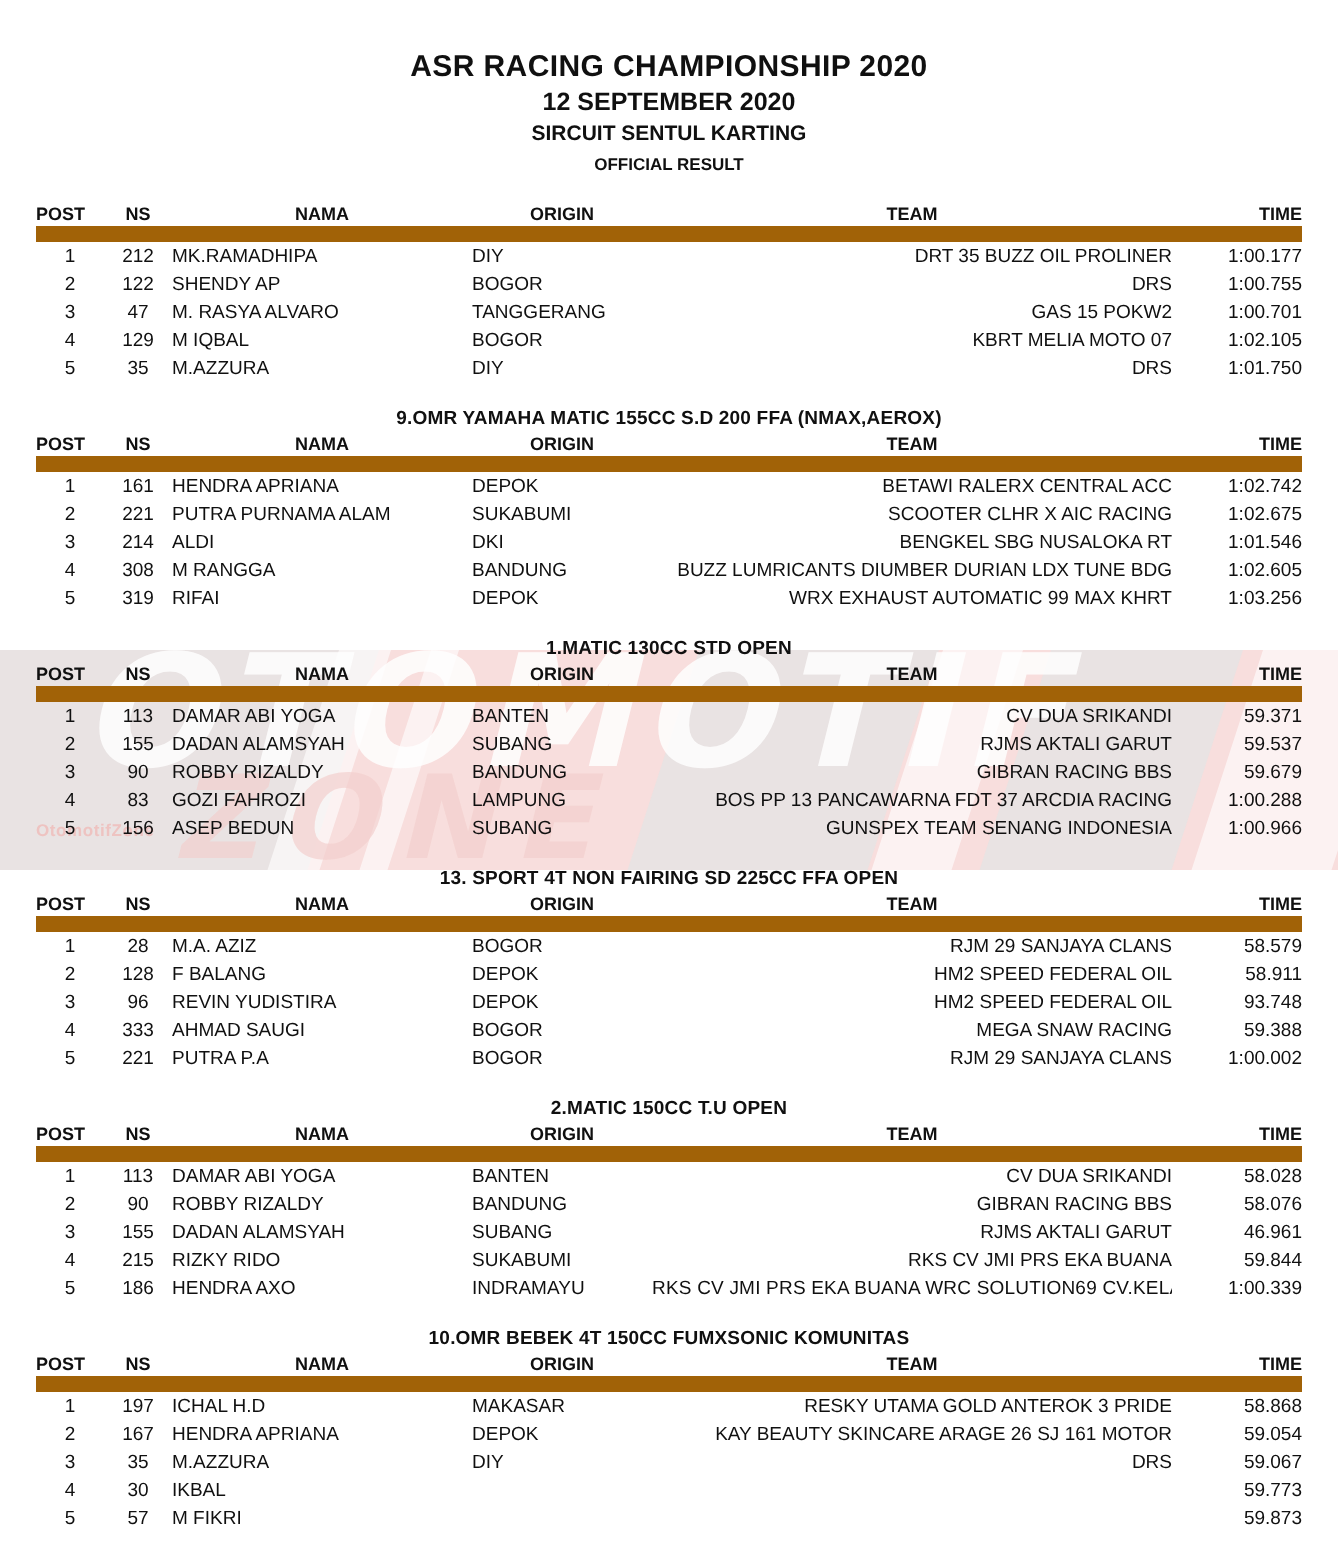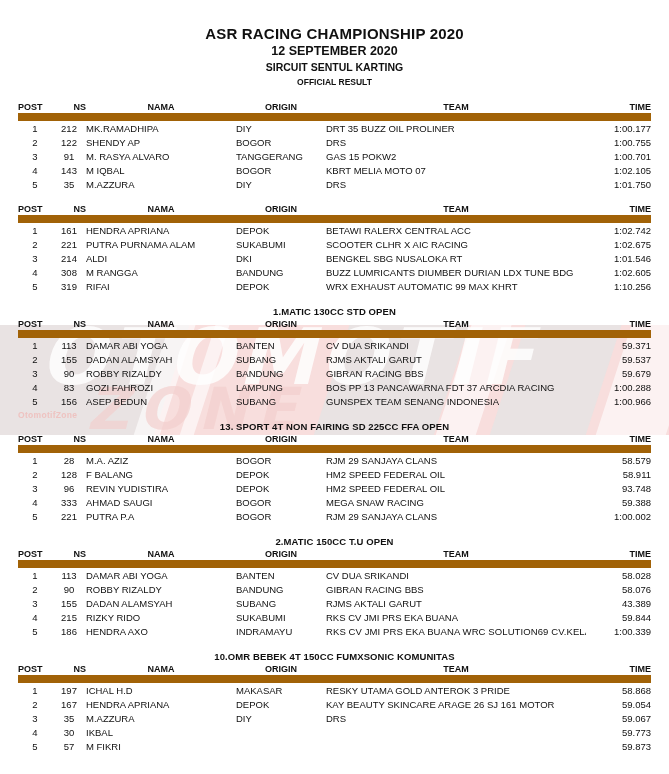--- a/index.html
+++ b/index.html
@@ -143,29 +143,29 @@
     font-size: 9.5px;
     font-weight: 400;
     padding: 1.5px 0 1.5px 0;
     white-space: nowrap;
     overflow: hidden;
   }
   .c-post { width: 34px; text-align: center; }
   .c-ns   { width: 34px; text-align: center; padding-right: 6px; }
   .c-name { width: 150px; text-align: left; }
   .c-origin { width: 90px; text-align: left; }
-  .c-team { width: 260px; text-align: left; }
+  .c-team { width: 260px; text-align: right; }
   .c-time { width: 65px; text-align: right; }
 
   th.c-name   { text-align: center; }
   th.c-origin { text-align: center; }
   th.c-team   { text-align: center; }
   th.c-time   { text-align: right; }
   th.c-post   { text-align: left; padding-left: 2px; }
-  th.c-ns     { text-align: right; padding-left: 0; margin-left: 20px; }
+  th.c-ns     { text-align: center; padding-left: 0; margin-left: 20px; }
 
   td.small-team { font-size: 7px; letter-spacing: .1px; }
 </style>
 </head>
 <body>
 
 <div id="page">
 
   <div id="watermark-band">
     <div class="wm-grey" style="left:-60px; top:-10px; width:230px; height:140px;"></div>
@@ -216,46 +216,47 @@
               <tr>
                 <td class="c-post">2</td>
                 <td class="c-ns">122</td>
                 <td class="c-name">SHENDY AP</td>
                 <td class="c-origin">BOGOR</td>
                 <td class="c-team">DRS</td>
                 <td class="c-time">1:00.755</td>
               </tr>
               <tr>
                 <td class="c-post">3</td>
-                <td class="c-ns">91</td>
+                <td class="c-ns">47</td>
                 <td class="c-name">M. RASYA ALVARO</td>
                 <td class="c-origin">TANGGERANG</td>
                 <td class="c-team">GAS 15 POKW2</td>
                 <td class="c-time">1:00.701</td>
               </tr>
               <tr>
                 <td class="c-post">4</td>
-                <td class="c-ns">143</td>
+                <td class="c-ns">129</td>
                 <td class="c-name">M IQBAL</td>
                 <td class="c-origin">BOGOR</td>
                 <td class="c-team">KBRT MELIA MOTO 07</td>
                 <td class="c-time">1:02.105</td>
               </tr>
               <tr>
                 <td class="c-post">5</td>
                 <td class="c-ns">35</td>
                 <td class="c-name">M.AZZURA</td>
                 <td class="c-origin">DIY</td>
                 <td class="c-team">DRS</td>
                 <td class="c-time">1:01.750</td>
               </tr>
             </tbody>
           </table>
         </div>
         <div class="section">
+          <div class="section-title">9.OMR YAMAHA MATIC 155CC S.D 200 FFA (NMAX,AEROX)</div>
           <table class="results">
             <thead>
               <tr>
                 <th class="c-post">POST</th>
                 <th class="c-ns">NS</th>
                 <th class="c-name">NAMA</th>
                 <th class="c-origin">ORIGIN</th>
                 <th class="c-team">TEAM</th>
                 <th class="c-time">TIME</th>
               </tr>
@@ -292,21 +293,21 @@
                 <td class="c-origin">BANDUNG</td>
                 <td class="c-team">BUZZ LUMRICANTS DIUMBER DURIAN LDX TUNE BDG</td>
                 <td class="c-time">1:02.605</td>
               </tr>
               <tr>
                 <td class="c-post">5</td>
                 <td class="c-ns">319</td>
                 <td class="c-name">RIFAI</td>
                 <td class="c-origin">DEPOK</td>
                 <td class="c-team">WRX EXHAUST AUTOMATIC 99 MAX KHRT</td>
-                <td class="c-time">1:10.256</td>
+                <td class="c-time">1:03.256</td>
               </tr>
             </tbody>
           </table>
         </div>
         <div class="section">
           <div class="section-title">1.MATIC 130CC STD OPEN</div>
           <table class="results">
             <thead>
               <tr>
                 <th class="c-post">POST</th>
@@ -447,21 +448,21 @@
                 <td class="c-origin">BANDUNG</td>
                 <td class="c-team">GIBRAN RACING BBS</td>
                 <td class="c-time">58.076</td>
               </tr>
               <tr>
                 <td class="c-post">3</td>
                 <td class="c-ns">155</td>
                 <td class="c-name">DADAN ALAMSYAH</td>
                 <td class="c-origin">SUBANG</td>
                 <td class="c-team">RJMS AKTALI GARUT</td>
-                <td class="c-time">43.389</td>
+                <td class="c-time">46.961</td>
               </tr>
               <tr>
                 <td class="c-post">4</td>
                 <td class="c-ns">215</td>
                 <td class="c-name">RIZKY RIDO</td>
                 <td class="c-origin">SUKABUMI</td>
                 <td class="c-team">RKS CV JMI PRS EKA BUANA</td>
                 <td class="c-time">59.844</td>
               </tr>
               <tr>

